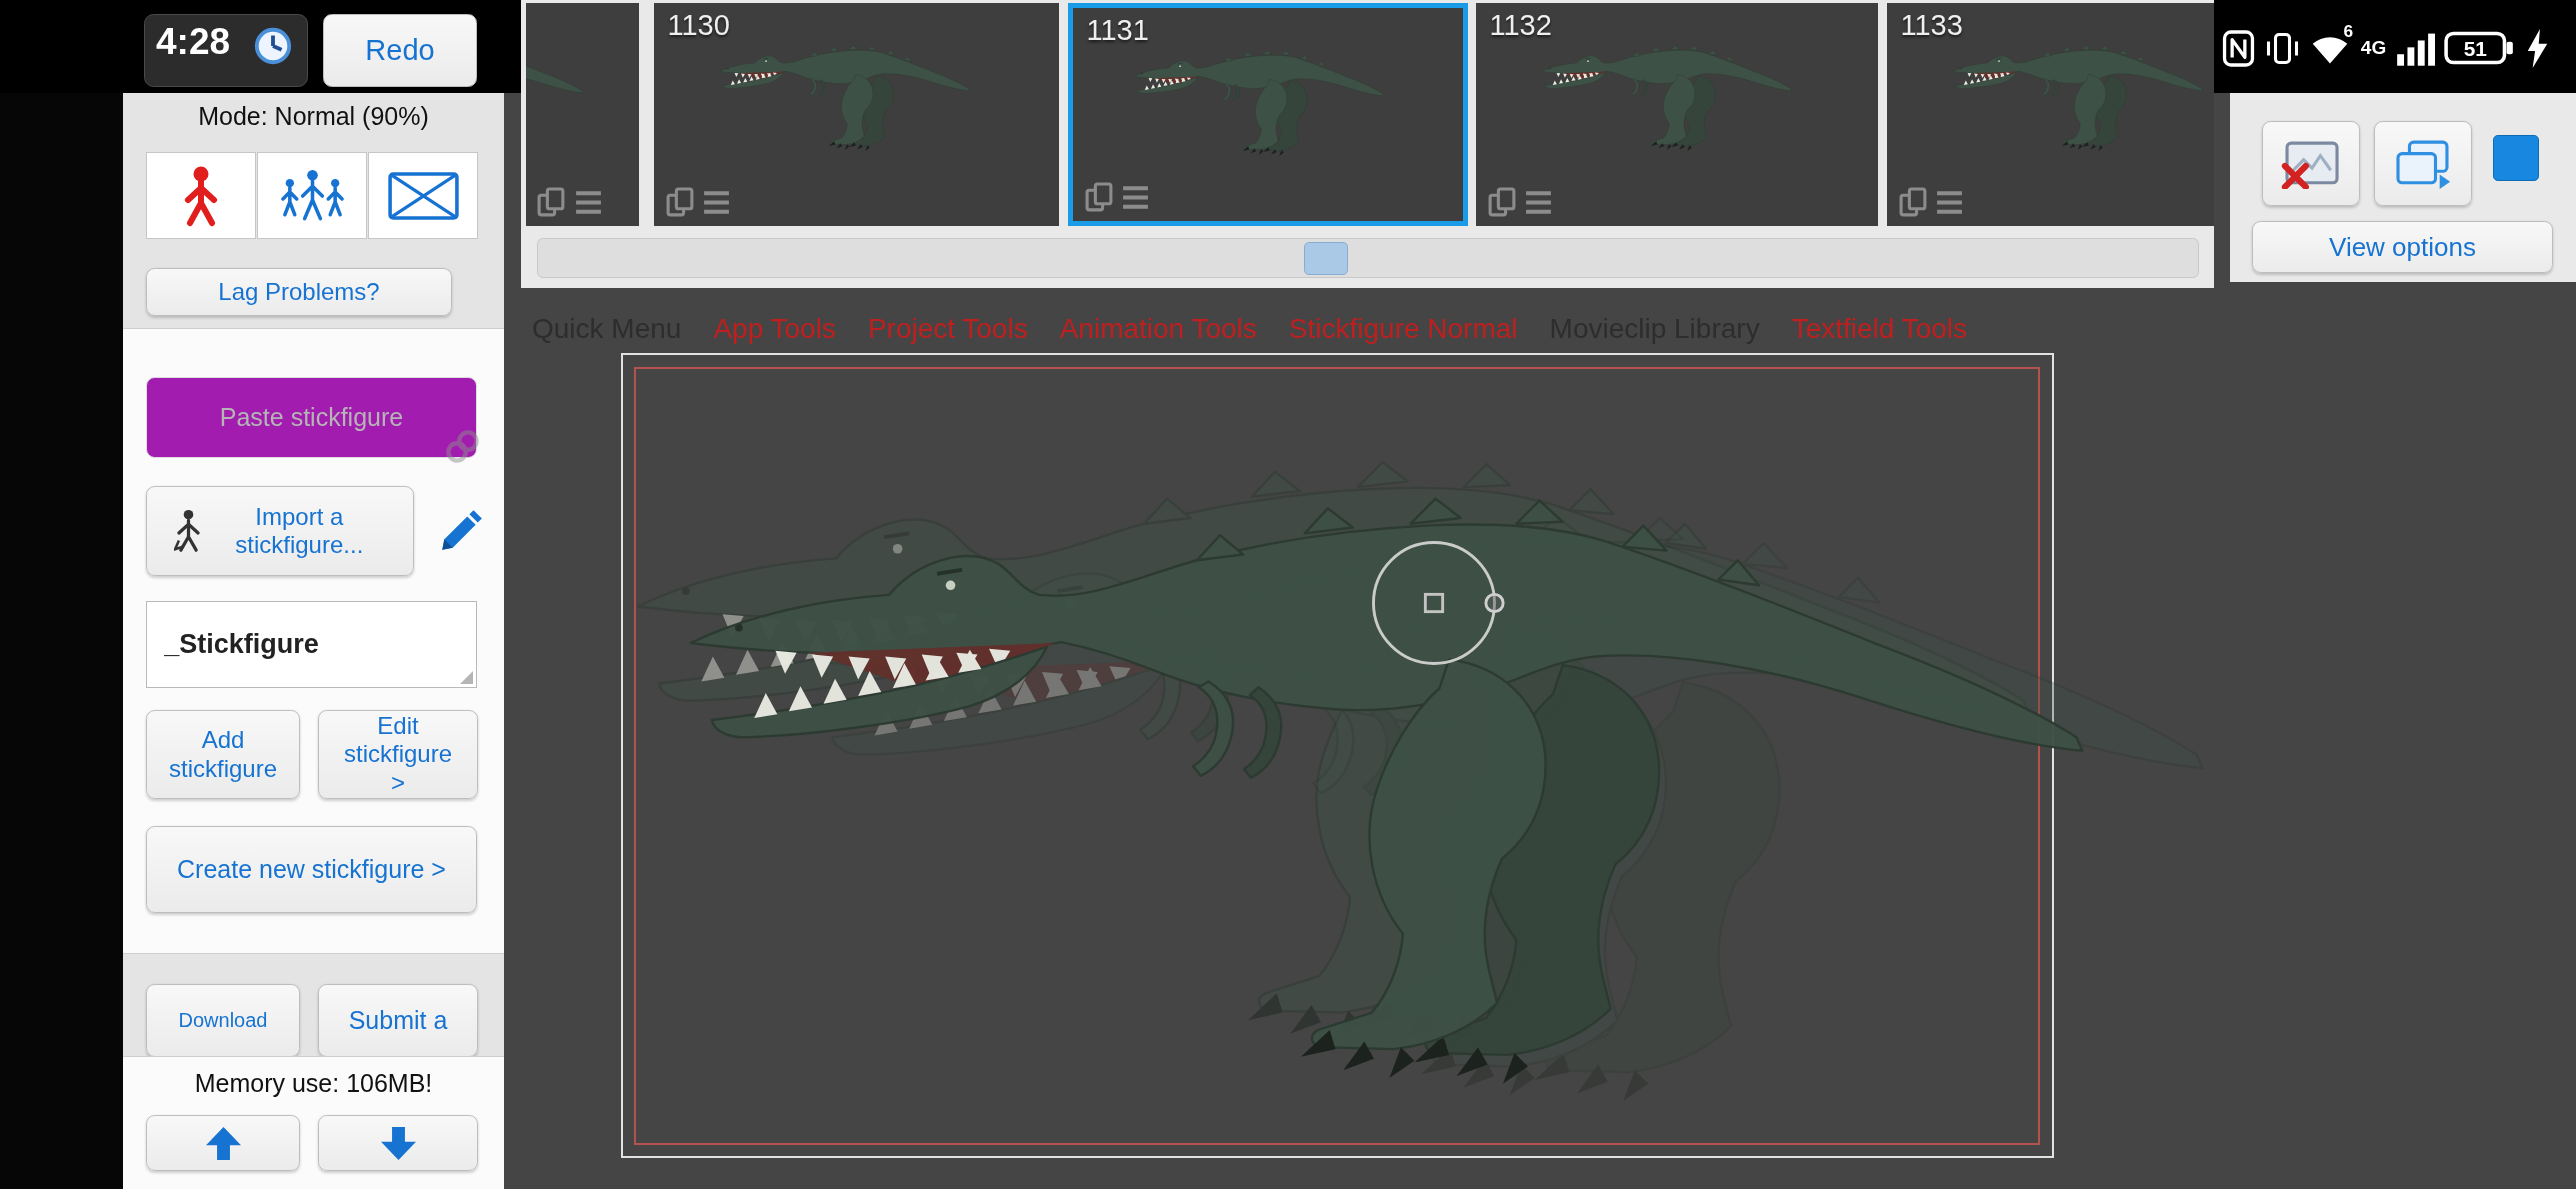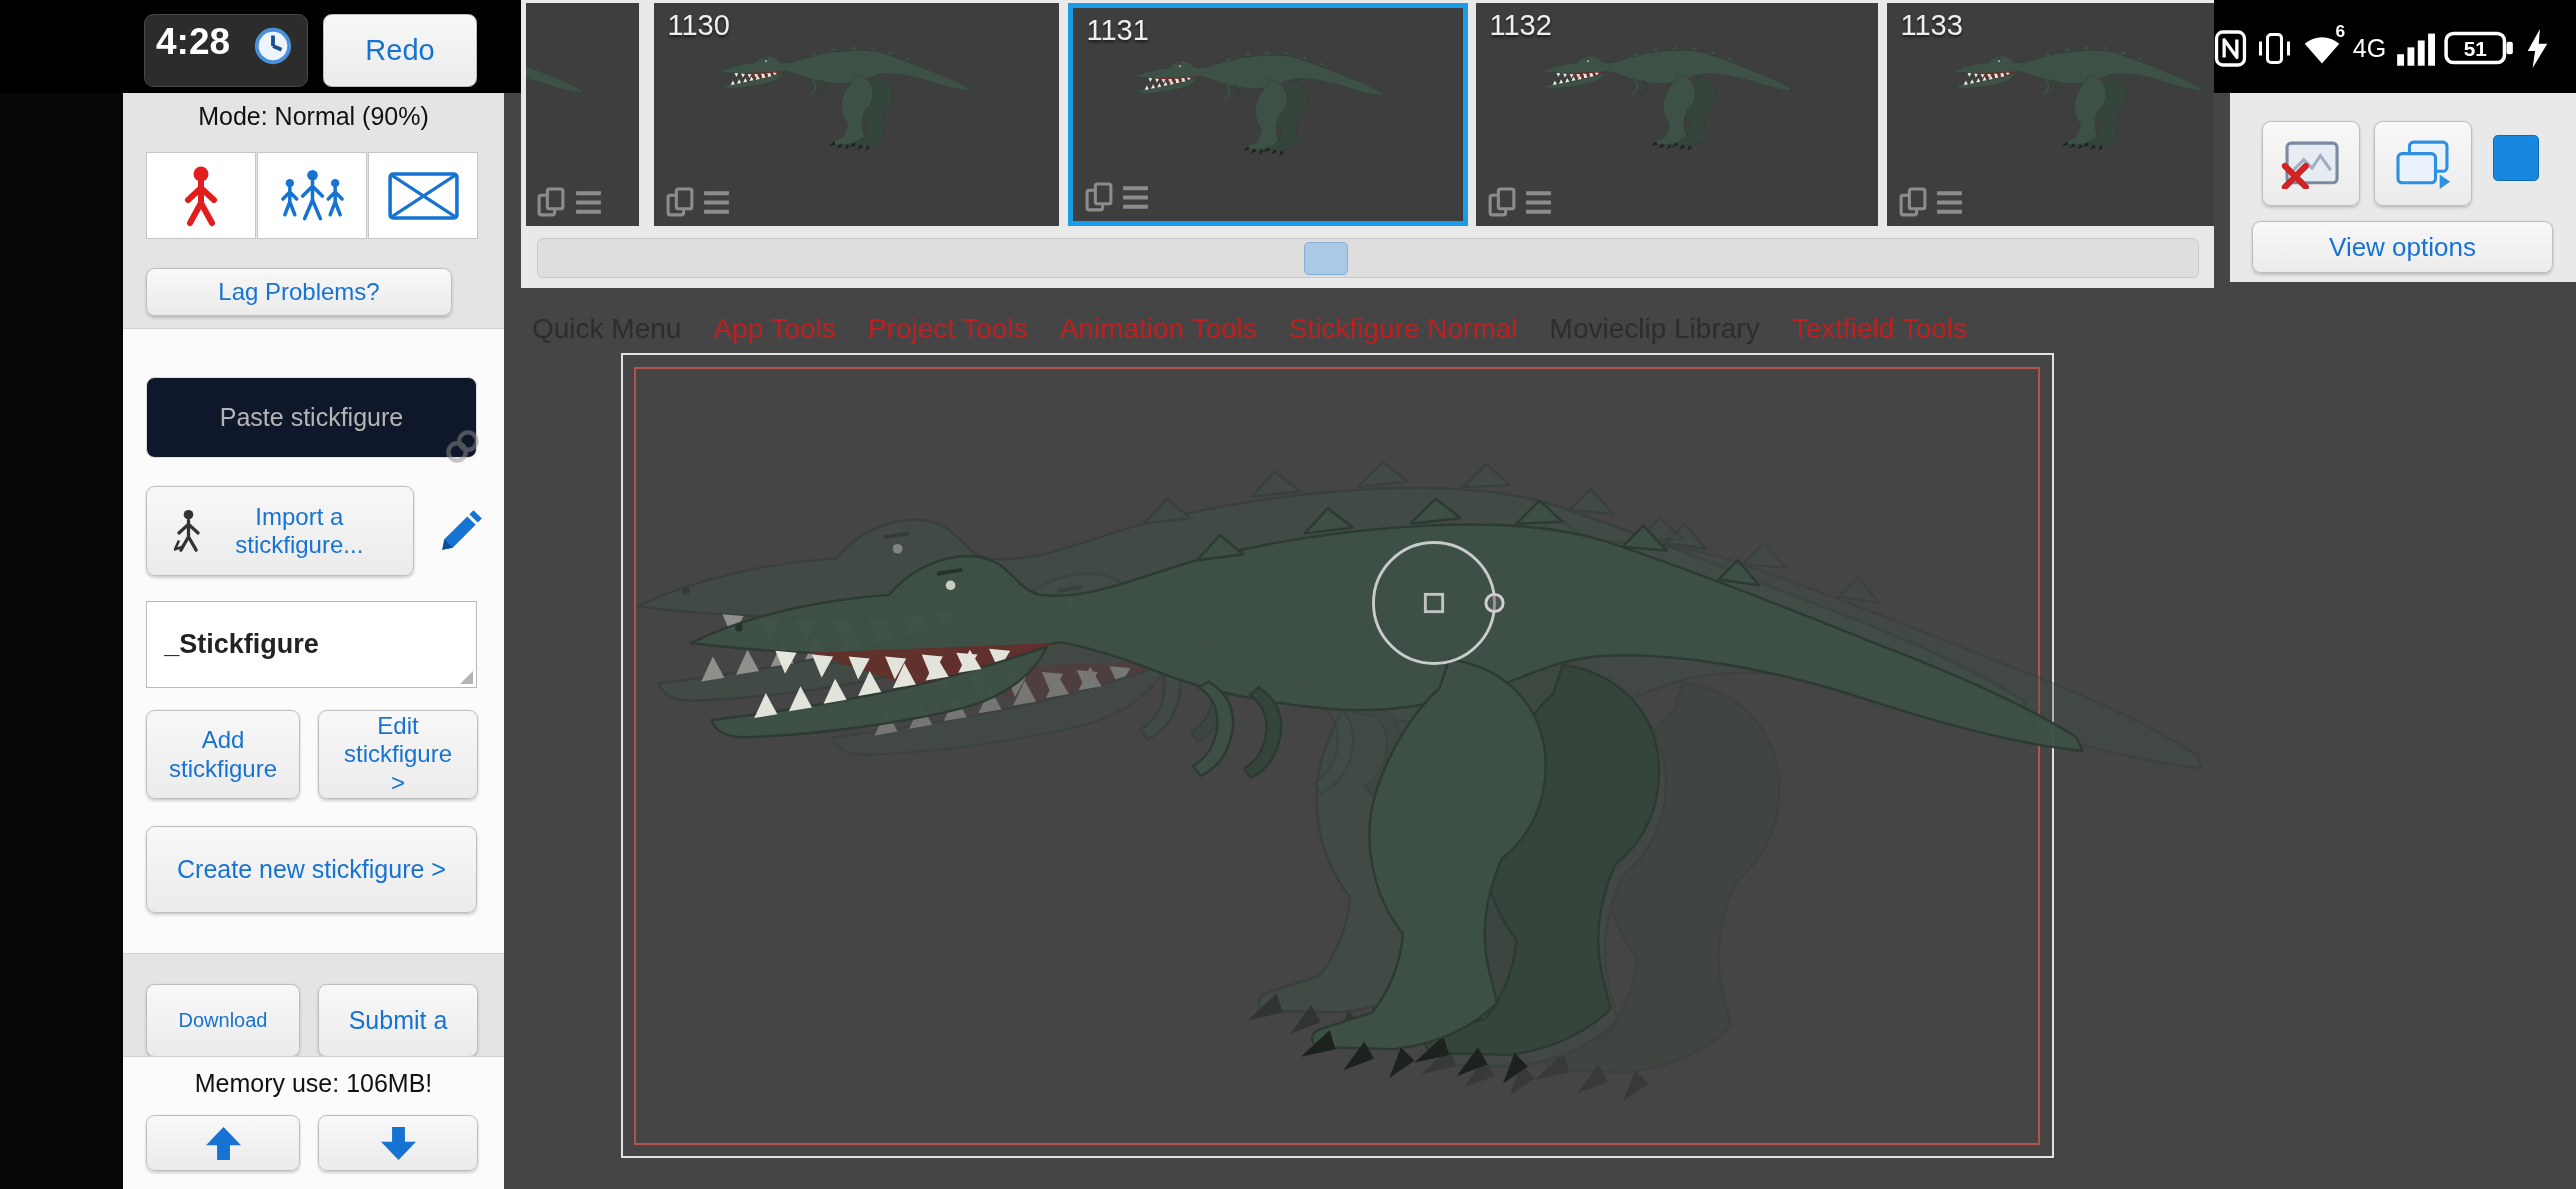--- a/index.html
+++ b/index.html
@@ -2,21 +2,21 @@
 <html><head>
 <meta charset="utf-8">
 <style>
   html,body{margin:0;padding:0;background:#222;}
   .page{position:relative;width:2576px;height:1190px;background:#454545;overflow:hidden;
         font-family:"Liberation Sans",sans-serif;padding-left:11px;-webkit-font-smoothing:antialiased;}
   .abs{position:absolute;box-sizing:border-box;}
   .btn{background:linear-gradient(#f8f8f8,#ebebeb);border:1px solid #bdbdbd;border-radius:8.7px;
        color:#1673d2;display:flex;align-items:center;justify-content:center;text-align:center;
        box-shadow:0 1.9px 2.9px rgba(0,0,0,.18);font-size:25px;line-height:1.18;cursor:pointer;}
-  .btn.disabled{background:#0f172a;border-color:#dedede;color:#b5b5b5;box-shadow:none;}
+  .btn.disabled{background:#a21caf;border-color:#dedede;color:#b5b5b5;box-shadow:none;}
   .panel-light{background:#e9e9e9;}
   .white-panel{background:#fbfbfb;}
   .thumb{background:#3e3e3e;overflow:hidden;}
   .thumb .num{position:absolute;left:13.5px;top:5.8px;font-size:29px;color:#efefef;text-shadow:0 1.9px 2.9px rgba(0,0,0,.6);}
   .thumb-icons{position:absolute;left:11.6px;bottom:7.7px;display:flex;gap:7.7px;opacity:.85;}
   .menu-item{font-size:28px;white-space:nowrap;cursor:pointer;}
   .menu-dark{color:#2d2d2d;}
   .menu-red{color:#bf1f1f;}
   .status-icons{display:flex;align-items:center;gap:9.6px;color:#fff;}
   svg{display:block;}
@@ -83,21 +83,21 @@
     <svg width="35" height="39" viewBox="0 0 30 30">
       <rect x="9" y="3" width="12" height="24" rx="3" fill="none" stroke="#fff" stroke-width="2.6"></rect>
       <path d="M3 9 v12 M27 9 v12" stroke="#fff" stroke-width="2.6"></path>
     </svg>
     <div class="abs" style="position:relative;width:42px;height:42px;">
       <svg width="42" height="42" viewBox="0 0 34 34" style="position:absolute;left:0;top:1.9px;">
         <path d="M17 28 L3 12 A21 21 0 0 1 31 12 Z" fill="#fff"></path>
       </svg>
       <span style="position:absolute;right:-1.9px;top:-5.8px;font-size:17.3px;color:#fff;font-weight:bold;">6</span>
     </div>
-    <span style="font-size:25px;font-weight:normal;">4G</span>
+    <span style="font-size:19px;font-weight:bold;">4G</span>
     <svg width="39" height="39" viewBox="0 0 34 34">
       <rect x="1" y="22" width="6" height="10" fill="#fff"></rect>
       <rect x="10" y="16" width="6" height="16" fill="#fff"></rect>
       <rect x="19" y="10" width="6" height="22" fill="#fff"></rect>
       <rect x="28" y="4" width="6" height="28" fill="#fff"></rect>
     </svg>
     <svg width="73" height="40" viewBox="0 0 70 38">
       <rect x="2" y="5" width="56" height="28" rx="7" fill="none" stroke="#fff" stroke-width="3.4"></rect>
       <rect x="60" y="13" width="6" height="12" rx="2" fill="#fff"></rect>
       <text x="30" y="27" text-anchor="middle" font-size="20" font-weight="bold" fill="#fff" font-family="Liberation Sans, sans-serif">51</text>

